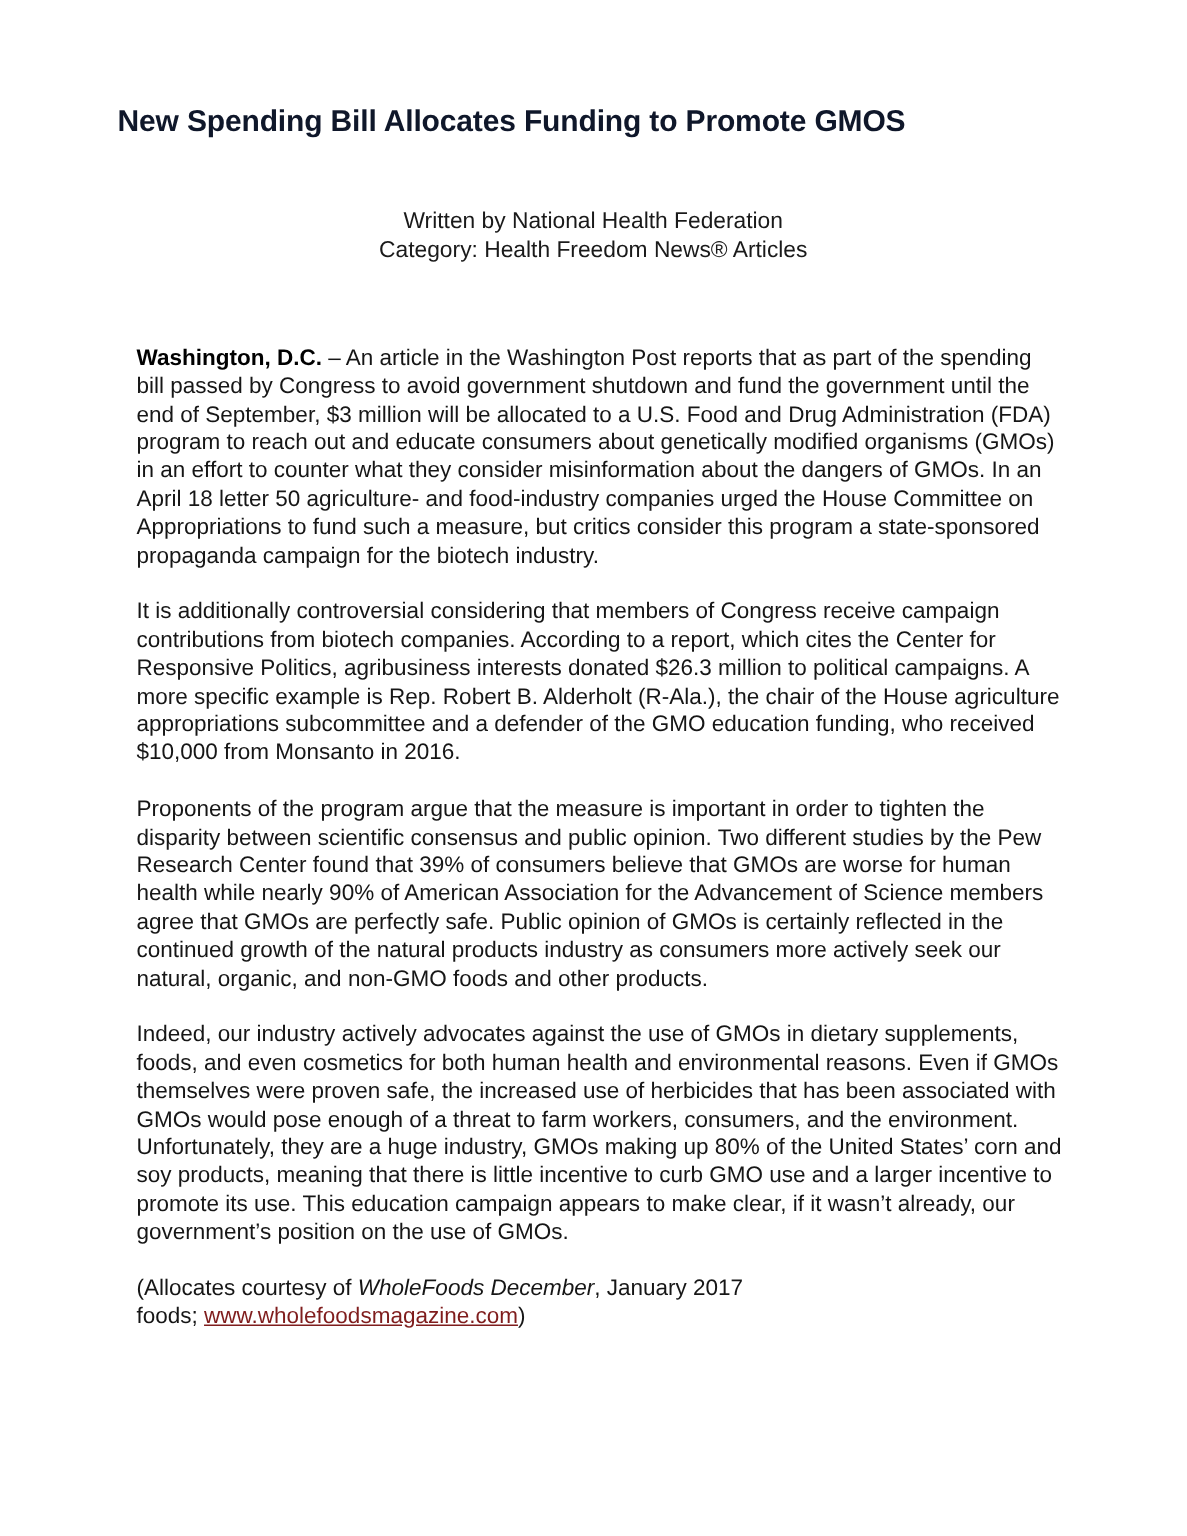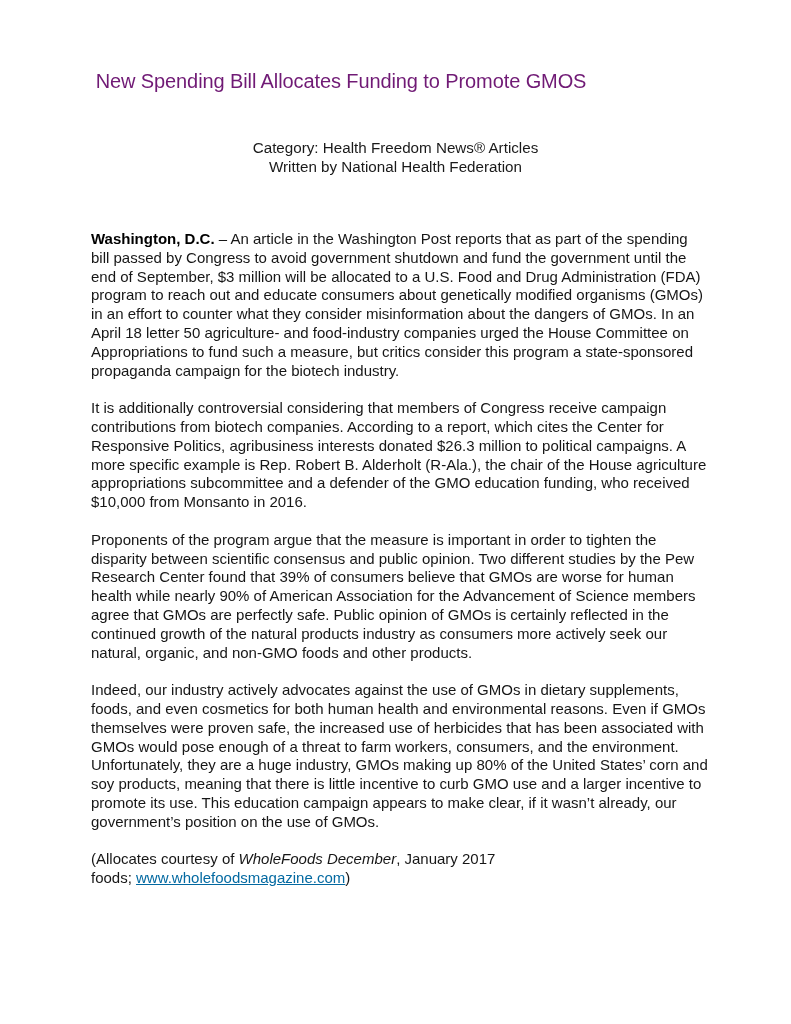--- a/index.html
+++ b/index.html
@@ -20,24 +20,24 @@
       left: 91px;
       top: 0;
       width: 616px;
     }
     .title {
       position: absolute;
       left: -91px;
       width: 682px;
       top: 70px;
       text-align: center;
-      font-weight: normal;
+      font-weight: bold;
       font-size: 20px;
       letter-spacing: -0.1px;
-      color: #701a75;
+      color: #0f172a;
       margin: 0;
     }
     .meta {
       position: absolute;
       left: -91px;
       width: 791px;
       top: 139px;
       text-align: center;
       font-size: 15.2px;
       line-height: 18.5px;
@@ -55,35 +55,35 @@
       color: #161616;
     }
     .body p {
       margin: 0 0 18.8px 0;
     }
     .body b { color: #000; }
     .reprint {
       margin: 0;
     }
     .reprint a {
-      color: #0369a1;
+      color: #7f1d1d;
     }
   </style>
 </head>
 <body>
 
 <div class="page">
   <h1 class="title">New Spending Bill Allocates Funding to Promote GMOS</h1>
 
   <div class="meta">
+    <div>Written by National Health Federation</div>
     <div>
       <span class="cat-label">Category:</span>
       <span>Health Freedom News® Articles</span>
     </div>
-    <div>Written by National Health Federation</div>
   </div>
 
   <div class="body">
     <p><b>Washington, D.C.</b><span> – An article in the Washington Post reports that as part of the spending bill passed by Congress to avoid government shutdown and fund the government until the end of September, $3 million will be allocated to a U.S. Food and Drug Administration (FDA) program to reach out and educate consumers about genetically modified organisms (GMOs) in an effort to counter what they consider misinformation about the dangers of GMOs. In an April 18 letter 50 agriculture- and food-industry companies urged the House Committee on Appropriations to fund such a measure, but critics consider this program a state-sponsored propaganda campaign for the biotech industry.</span></p>
     <p>It is additionally controversial considering that members of Congress receive campaign contributions from biotech companies. According to a report, which cites the Center for Responsive Politics, agribusiness interests donated $26.3 million to political campaigns. A more specific example is Rep. Robert B. Alderholt (R-Ala.), the chair of the House agriculture appropriations subcommittee and a defender of the GMO education funding, who received $10,000 from Monsanto in 2016.</p>
     <p>Proponents of the program argue that the measure is important in order to tighten the disparity between scientific consensus and public opinion. Two different studies by the Pew Research Center found that 39% of consumers believe that GMOs are worse for human health while nearly 90% of American Association for the Advancement of Science members agree that GMOs are perfectly safe. Public opinion of GMOs is certainly reflected in the continued growth of the natural products industry as consumers more actively seek our natural, organic, and non-GMO foods and other products.</p>
     <p>Indeed, our industry actively advocates against the use of GMOs in dietary supplements, foods, and even cosmetics for both human health and environmental reasons. Even if GMOs themselves were proven safe, the increased use of herbicides that has been associated with GMOs would pose enough of a threat to farm workers, consumers, and the environment. Unfortunately, they are a huge industry, GMOs making up 80% of the United States’ corn and soy products, meaning that there is little incentive to curb GMO use and a larger incentive to promote its use. This education campaign appears to make clear, if it wasn’t already, our government’s position on the use of GMOs.</p>
     <p class="reprint"><span>(Allocates courtesy of </span><i>WholeFoods December</i><span>, January 2017</span><br><span>foods; </span><a href="#">www.wholefoodsmagazine.com</a><span>)</span></p>
   </div>
 </div>

